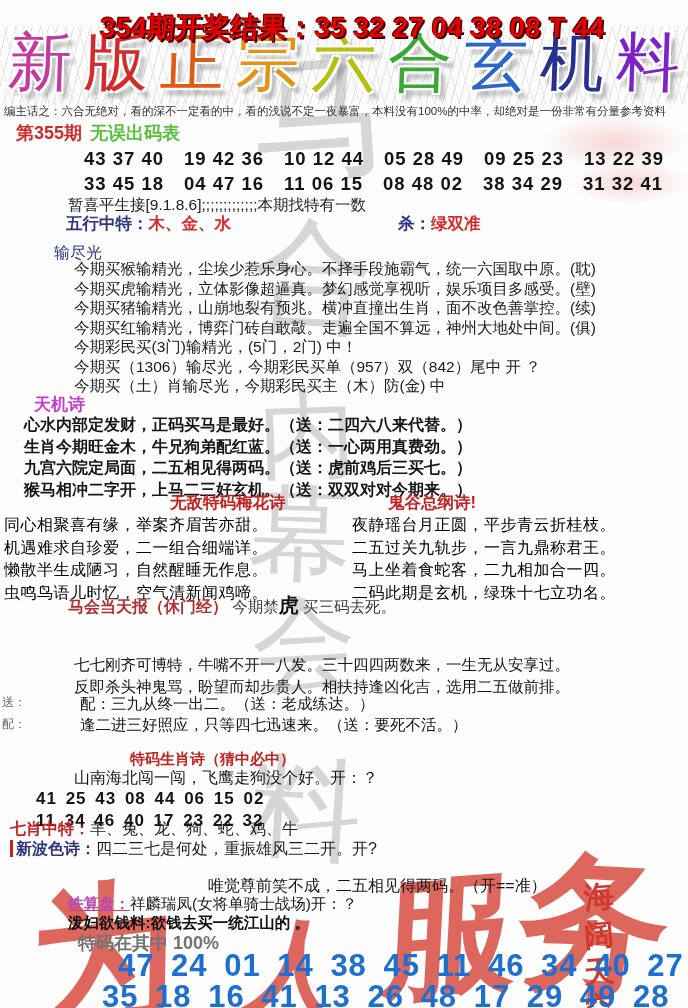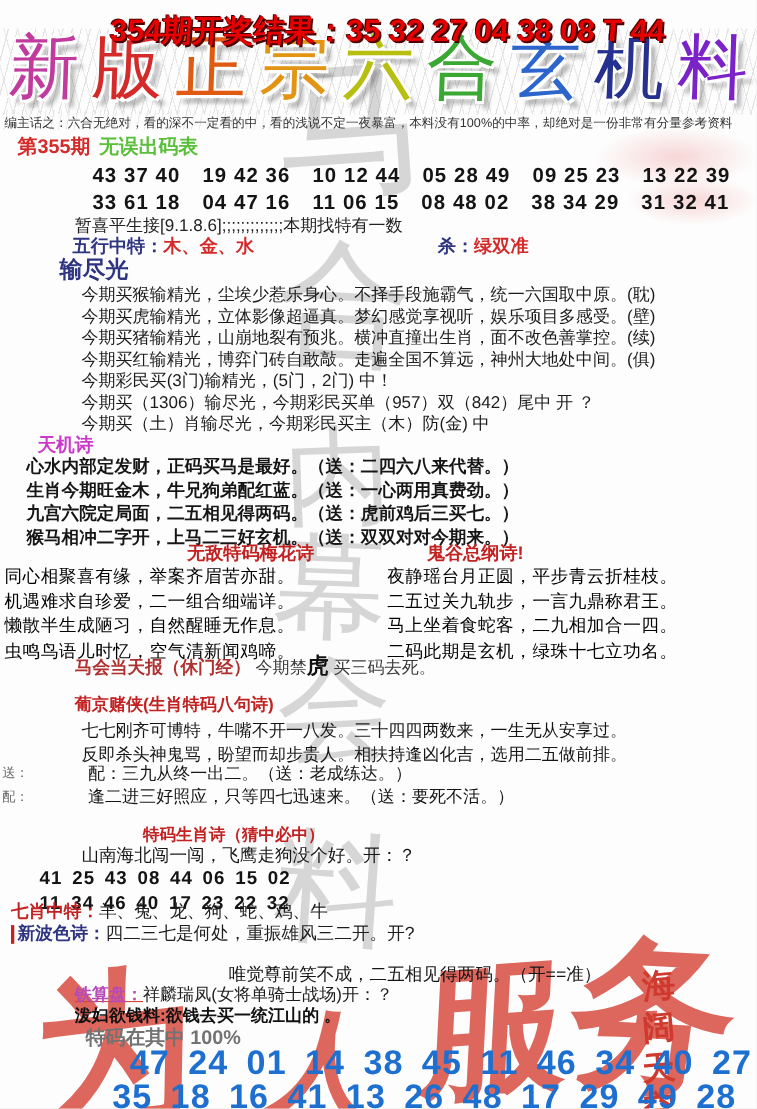--- a/index.html
+++ b/index.html
@@ -51,21 +51,21 @@
   .issue{color:#d42a2a;}
   .t355{color:#5abf3a;margin-left:8px;}
   .numrow{left:84px;font-size:18.5px;font-weight:600;color:#141414;letter-spacing:1px;}
   .numrow span{margin-right:20px;}
   .r1{top:148px;} .r2{top:173px;}
   .hint{left:68px;top:195px;font-size:15.5px;color:#222;}
   .wuxing{left:66px;top:213px;font-size:16.5px;font-weight:bold;}
   .navy{color:#2e3480;}
   .redv{color:#d42a2a;}
   .kill{left:398px;top:213px;font-size:16.5px;font-weight:bold;}
-  .sjg-title{left:54px;top:231px;font-size:21px;font-weight:bold;color:#2e3480;}
+  .sjg-title{left:54px;top:243px;font-size:16px;font-weight:normal;color:#2e3480;}
   .paras{left:74px;top:259px;font-size:15.5px;line-height:19.5px;color:#1c1c1c;}
   .tj-title{left:34px;top:393px;font-size:17px;font-weight:bold;color:#c93ac9;}
   .tj-lines{left:24px;top:414px;font-size:16px;line-height:21.5px;color:#161616;font-weight:bold;}
   .poem-h{font-size:16.5px;font-weight:bold;color:#c22222;}
   .ph-l{left:170px;top:492px;} .ph-r{left:388px;top:492px;}
   .poem{font-size:16px;line-height:22.5px;color:#000000;letter-spacing:.5px;text-align:right;}
   .pl{left:4px;top:514px;} .pr{left:352px;top:514px;}
   .mahui{left:68px;top:592px;font-size:15.5px;color:#3a3a3a;}
   .mh-label{color:#b03030;font-weight:bold;font-size:16px;}
   .mh-big{font-size:20px;font-weight:bold;color:#111;}
@@ -133,21 +133,21 @@
       <span style="color: rgb(123, 34, 201);">料</span>
     </div>
   <div class="abs result-line">354期开奖结果：35 32 27 04 38 08 T 44</div>
 
   <div class="abs tz note">编主话之：六合无绝对，看的深不一定看的中，看的浅说不定一夜暴富，本料没有100%的中率，却绝对是一份非常有分量参考资料</div>
 
   <div class="abs tz sec355">
     <span class="issue">第355期</span><span class="t355">无误出码表</span>
   </div>
   <div class="abs tz numrow r1"><span>43 37 40</span><span>19 42 36</span><span>10 12 44</span><span>05 28 49</span><span>09 25 23</span><span>13 22 39</span></div>
-  <div class="abs tz numrow r2"><span>33 61 18</span><span>04 47 16</span><span>11 06 15</span><span>08 48 02</span><span>38 34 29</span><span>31 32 41</span></div>
+  <div class="abs tz numrow r2"><span>33 45 18</span><span>04 47 16</span><span>11 06 15</span><span>08 48 02</span><span>38 34 29</span><span>31 32 41</span></div>
   <div class="abs tz hint">暂喜平生接[9.1.8.6];;;;;;;;;;;;;本期找特有一数</div>
 
   <div class="abs tz wuxing">
     <span class="navy">五行中特：</span><span class="redv">木、金、水</span>
   </div>
   <div class="abs tz kill">
     <span class="navy">杀：</span><span class="redv">绿双准</span>
   </div>
 
   <div class="abs tz sjg-title">输尽光</div>
@@ -182,21 +182,20 @@
       <div>二五过关九轨步，一言九鼎称君王。</div>
       <div>马上坐着食蛇客，二九相加合一四。</div>
       <div>二码此期是玄机，绿珠十七立功名。</div>
     </div>
 
   <div class="abs tz mahui">
     <span class="mh-label">马会当天报（休门经）</span>
     <span>今期禁</span><span class="mh-big">虎</span><span> 买三码去死。</span>
   </div>
 
-  <div class="abs tz pj-title">葡京赌侠(生肖特码八句诗)</div>
   <div class="abs tz pj-lines">
       <div>七七刚齐可博特，牛嘴不开一八发。三十四四两数来，一生无从安享过。</div>
       <div>反即杀头神鬼骂，盼望而却步贵人。相扶持逢凶化吉，选用二五做前排。</div>
     </div>
   <div class="abs tz pj-sub">
       <div>配：三九从终一出二。（送：老成练达。）</div>
       <div>逢二进三好照应，只等四七迅速来。（送：要死不活。）</div>
     </div>
   <div class="abs tz mn mn1">送：</div>
   <div class="abs tz mn mn2">配：</div>

